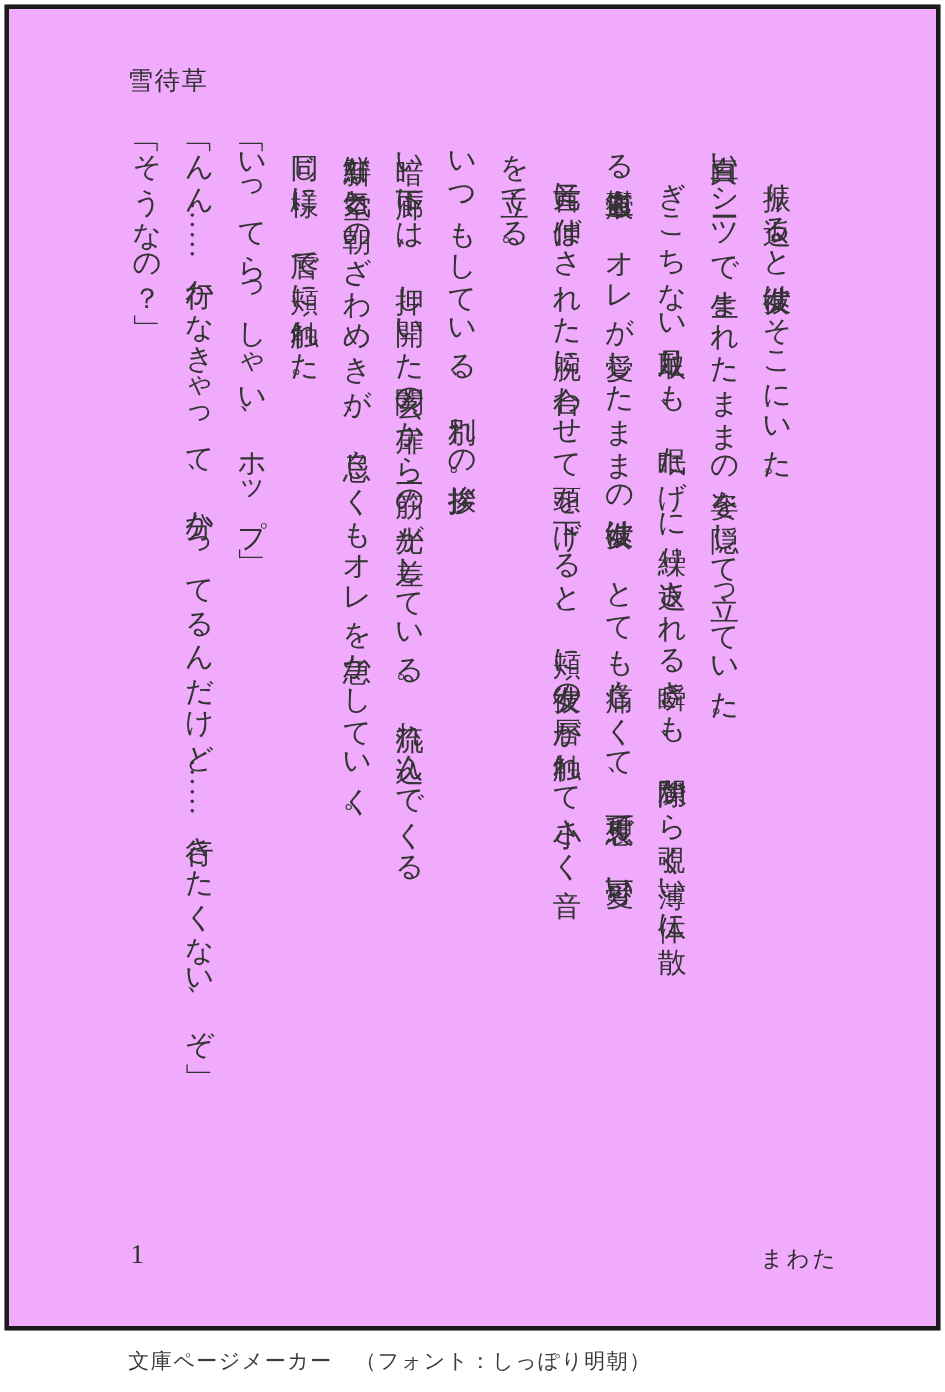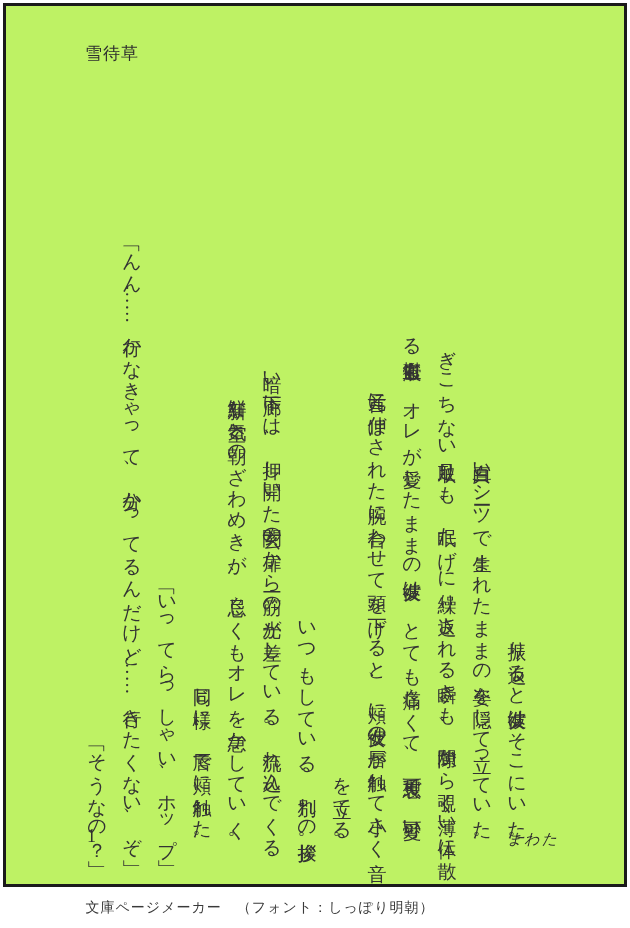--- a/index.html
+++ b/index.html
@@ -15,22 +15,21 @@
     overflow: hidden;
   }
   .page {
     position: absolute;
     left: 3px;
     top: 3px;
     width: 624px;
     height: 884px;
     box-sizing: border-box;
     border: 3px solid #1b1b1b;
-    background: #bef264;
-    text-align: right;
+    background: #f0abfc;
   }
   .page-title {
     position: absolute;
     left: 79px;
     top: 36px;
     font-size: 17px;
     letter-spacing: 1px;
     color: #2e2e2e;
   }
   
@@ -64,21 +63,20 @@
     font-size: 18px;
     color: #2e2e2e;
   }
   .author-name {
     position: absolute;
     left: 501px;
     top: 824px;
     font-size: 15px;
     letter-spacing: 2px;
     color: #2e2e2e;
-    font-style: italic;
   }
   .generator-credit {
     position: absolute;
     left: 0;
     top: 899px;
     width: 520px;
     text-align: center;
     font-size: 14px;
     letter-spacing: 1px;
     color: #3a3a3a;

